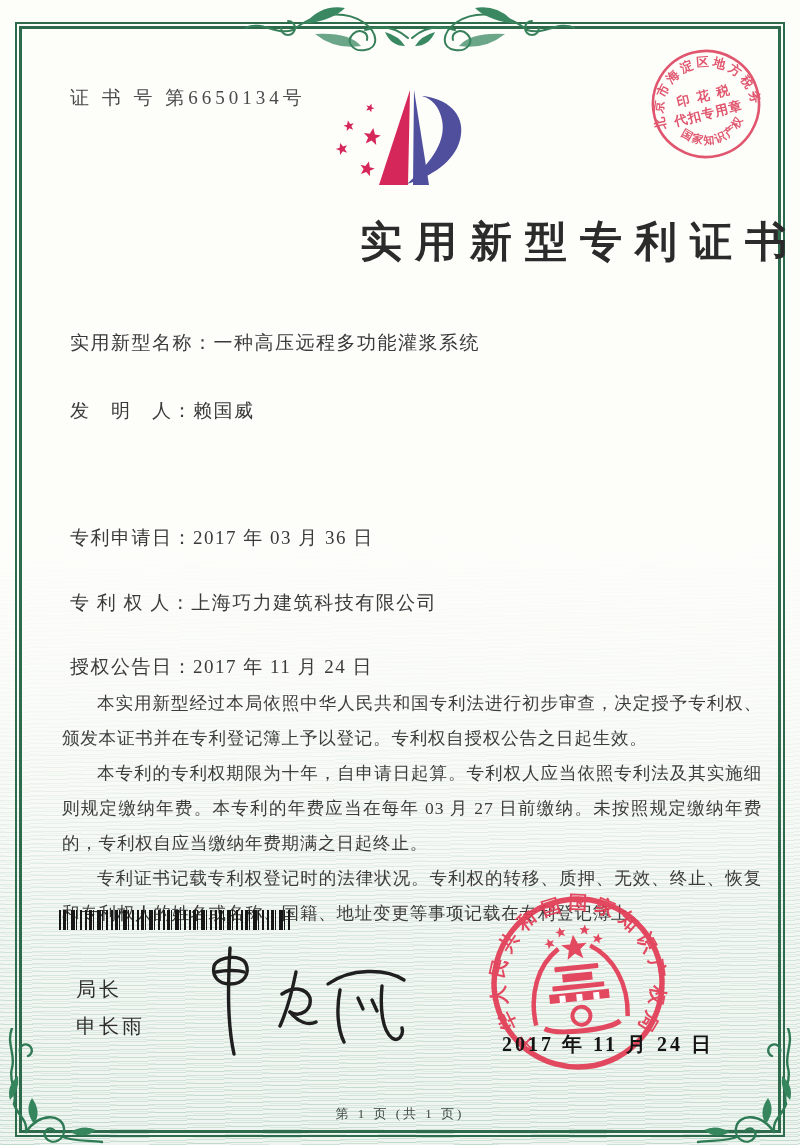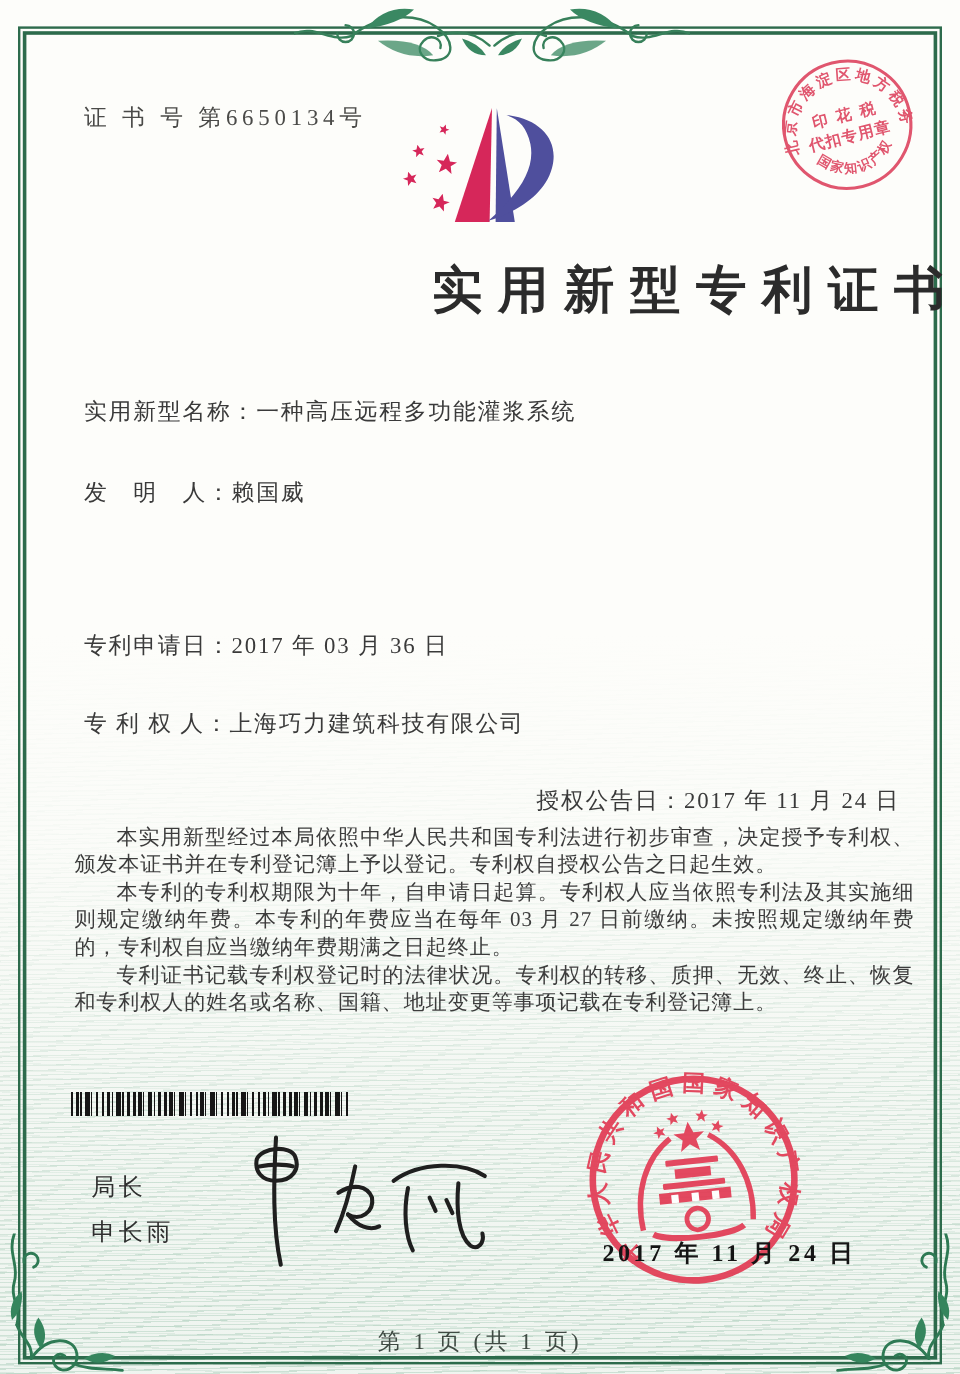--- a/index.html
+++ b/index.html
@@ -50,21 +50,21 @@
   .title{
     left:0;right:0;top:214px;text-align:right;
     font-size:42px;font-weight:700;color:#2b2b2b;letter-spacing:13px;
   }
   .field{
     left:70px;width:680px;
     font-size:19px;color:#3a3a3a;letter-spacing:1.5px;white-space:pre;
   }
   .paras{
     left:62px;width:700px;top:686px;
-    font-size:17.5px;color:#3c3c3c;line-height:23px;
+    font-size:17.5px;color:#3c3c3c;line-height:35px;
     text-align:justify;letter-spacing:.8px;
   }
   .paras p{margin:0;text-indent:2em;}
   .barcode{
     left:59px;top:910px;width:234px;height:20px;
     background:repeating-linear-gradient(90deg,
       #161616 0 2px, rgba(0,0,0,0) 2px 4px,
       #161616 4px 7px, rgba(0,0,0,0) 7px 8px,
       #161616 8px 9px, rgba(0,0,0,0) 9px 12px,
       #161616 12px 16px, rgba(0,0,0,0) 16px 17px,
@@ -72,21 +72,21 @@
       #161616 21px 23px, rgba(0,0,0,0) 23px 26px);
   }
   .sig-title{left:76px;top:976px;font-size:20px;color:#2f2f2f;letter-spacing:3px;}
   .sig-name{left:76px;top:1013px;font-size:20px;color:#2f2f2f;letter-spacing:3px;font-family:Liberation Serif, serif;}
   .seal-date{
     left:502px;top:1031px;font-size:20px;color:#141414;
     letter-spacing:3px;font-weight:600;z-index:6;white-space:pre;
   }
   .footer{
     left:0;right:0;top:1105px;text-align:center;
-    font-size:19px;color:#3f4a43;letter-spacing:3px;
+    font-size:13px;color:#3f4a43;letter-spacing:3px;
   }
   .stamp-svg,.seal-svg,.logo-svg,.sig-svg{position:absolute;}
   .logo-svg{left:322px;top:76px;}
   .stamp-svg{left:640px;top:36px;}
   .seal-svg{left:470px;top:875px;z-index:5;opacity:.93;}
   .sig-svg{left:200px;top:942px;}
 </style>
 </head>
 <body>
 
@@ -186,21 +186,21 @@
       <text x="66" y="82" text-anchor="middle" font-size="13" font-weight="700" letter-spacing="1">代扣专用章</text>
     </g>
   </svg>
 
   <div class="abs title">实用新型专利证书</div>
 
   <div class="abs field" style="top:398px;"><span>发　明　人：</span><span>赖国威</span></div>
   <div class="abs field" style="top:330px;"><span>实用新型名称：</span><span>一种高压远程多功能灌浆系统</span></div>
   <div class="abs field" style="top:525px;"><span>专利申请日：</span><span>2017 年 03 月 36 日</span></div>
   <div class="abs field" style="top:590px;"><span>专 利 权 人：</span><span>上海巧力建筑科技有限公司</span></div>
-  <div class="abs field" style="top:654px;text-align:right;"><span>授权公告日：</span><span>2017 年 11 月 24 日</span></div>
+  <div class="abs field" style="top:654px;"><span>授权公告日：</span><span>2017 年 11 月 24 日</span></div>
 
   <div class="abs paras">
     <p>本实用新型经过本局依照中华人民共和国专利法进行初步审查，决定授予专利权、颁发本证书并在专利登记簿上予以登记。专利权自授权公告之日起生效。</p>
     <p>本专利的专利权期限为十年，自申请日起算。专利权人应当依照专利法及其实施细则规定缴纳年费。本专利的年费应当在每年 03 月 27 日前缴纳。未按照规定缴纳年费的，专利权自应当缴纳年费期满之日起终止。</p>
     <p>专利证书记载专利权登记时的法律状况。专利权的转移、质押、无效、终止、恢复和专利权人的姓名或名称、国籍、地址变更等事项记载在专利登记簿上。</p>
   </div>
 
   <div class="abs barcode"></div>
 
   <div class="abs sig-title">局长</div>

